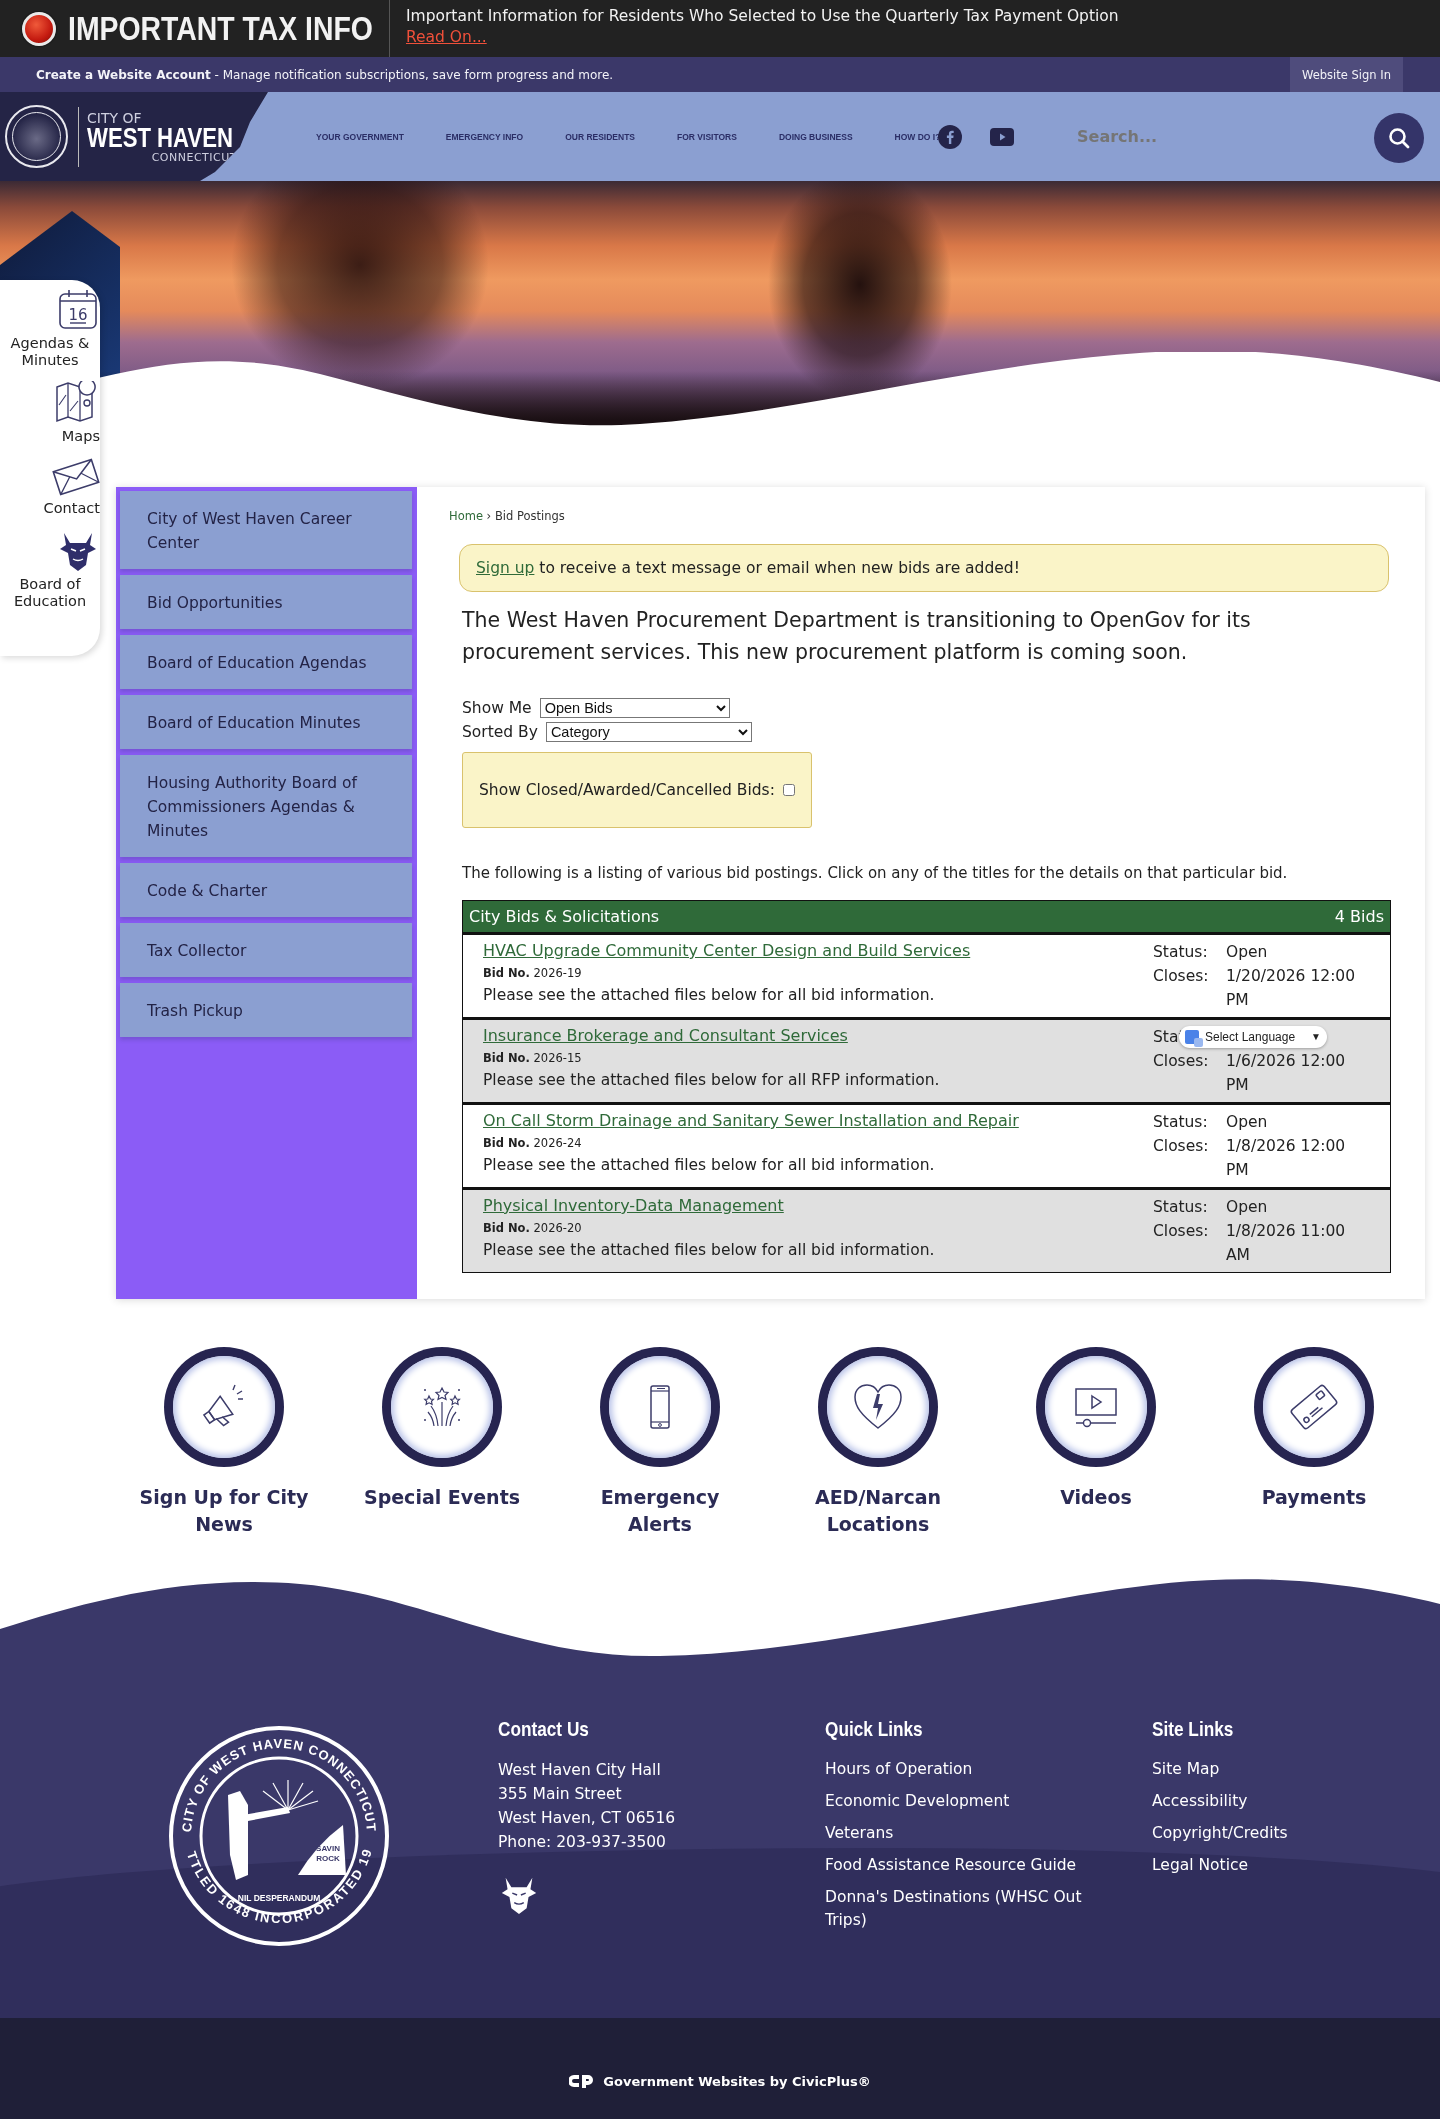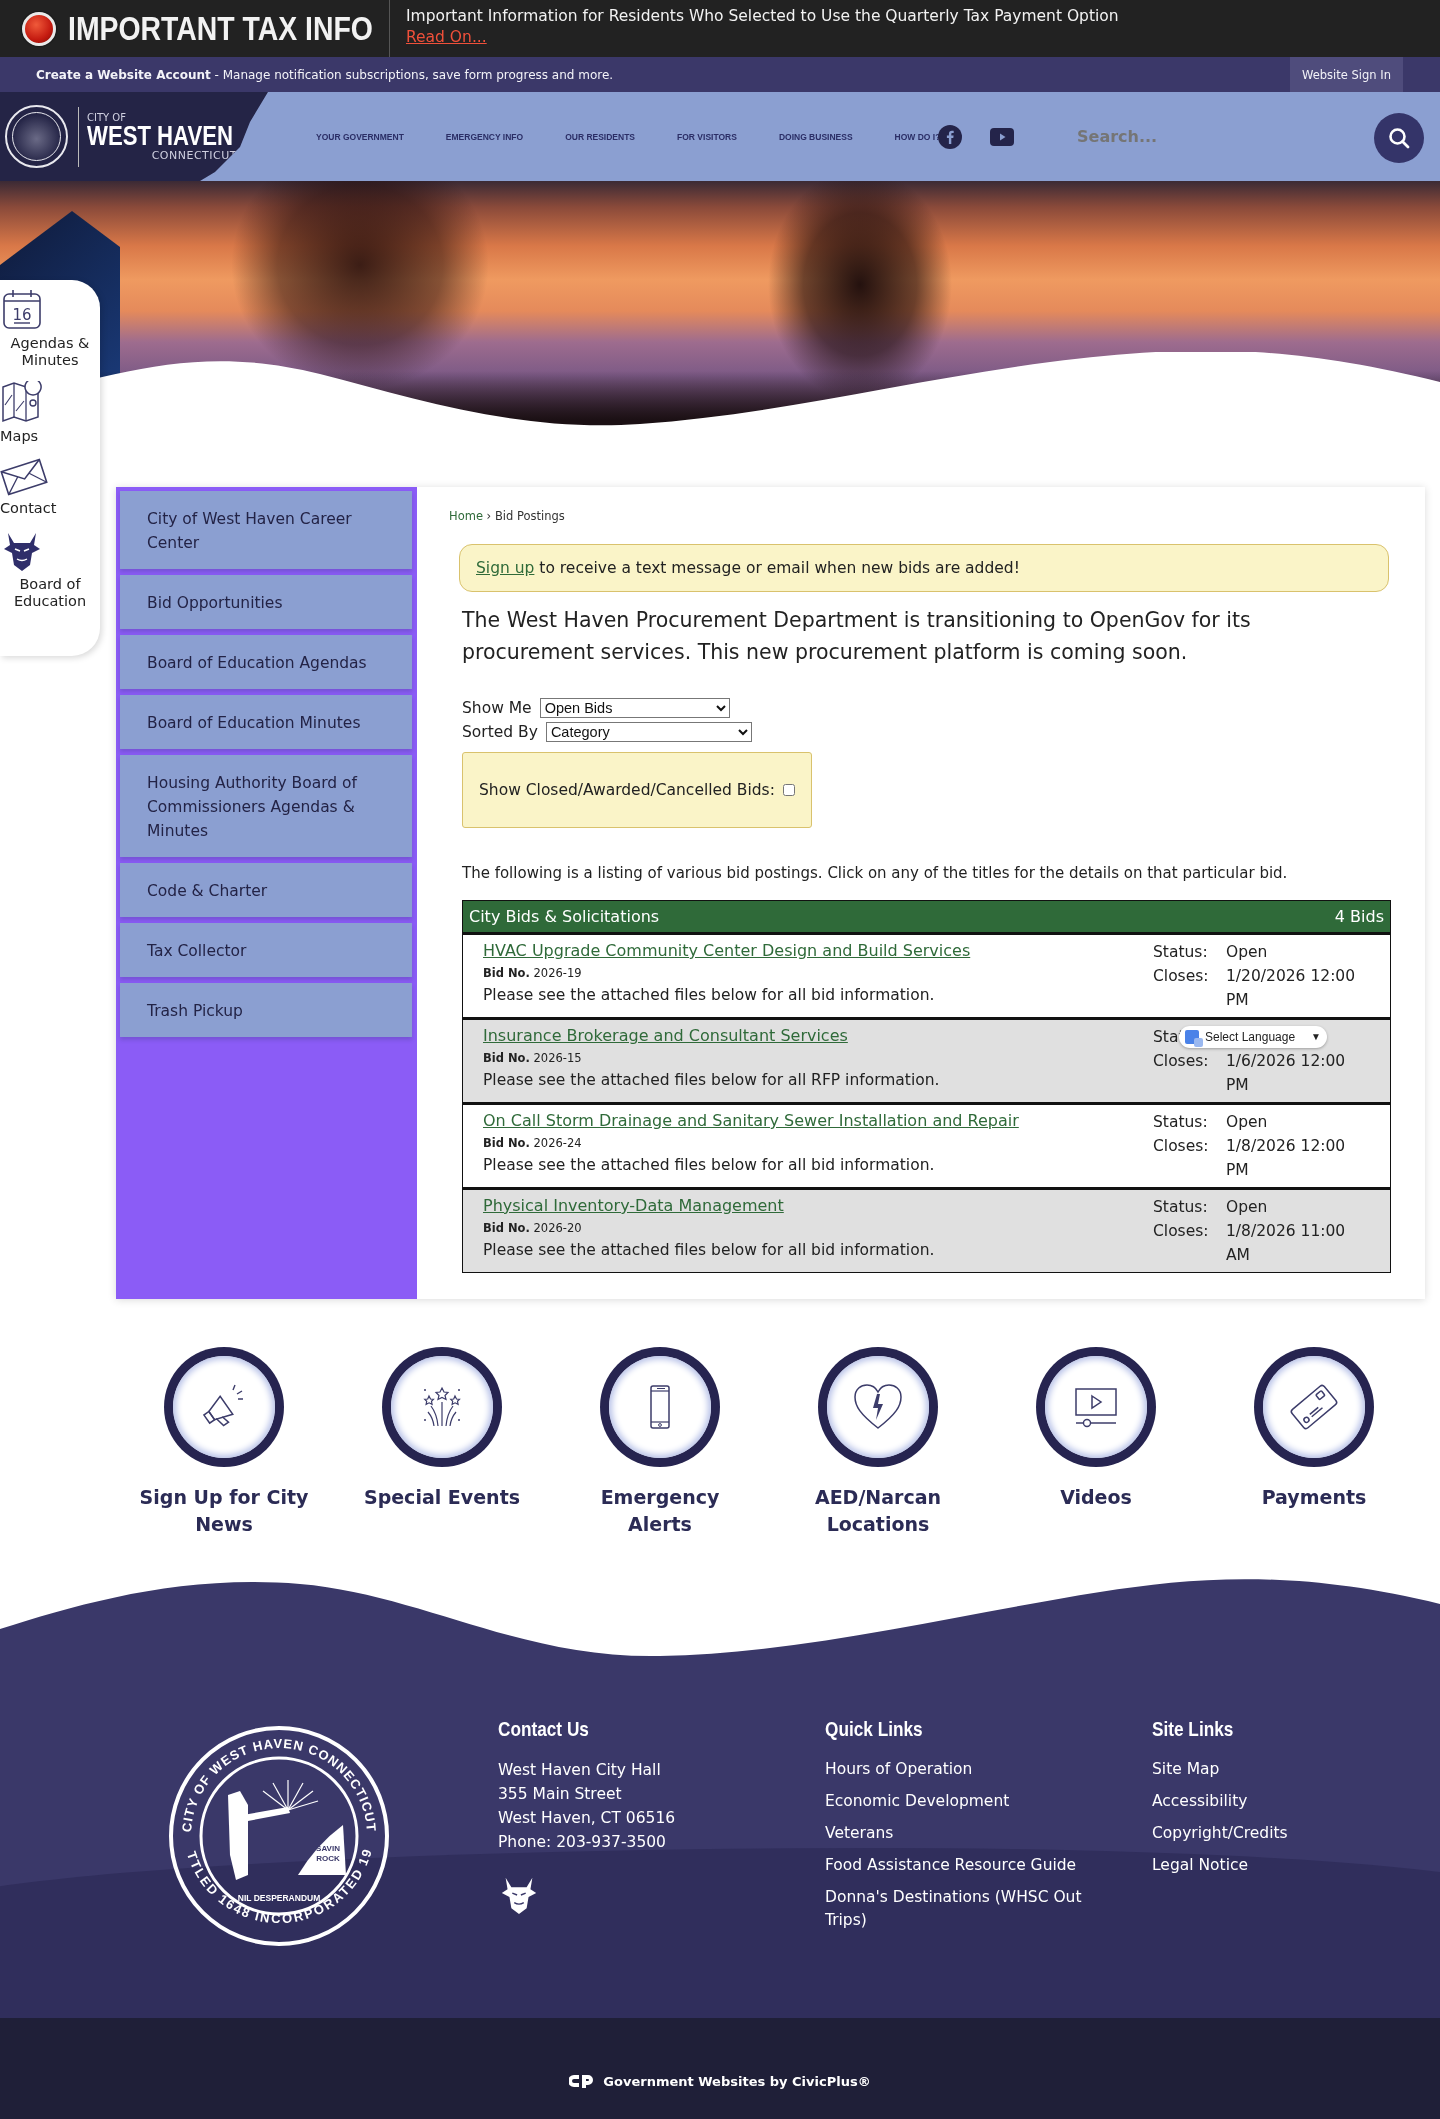--- a/index.html
+++ b/index.html
@@ -21,41 +21,41 @@
   .account-text b { font-weight: bold; }
   .signin-btn { height: 35px; width: 113px; background: #4f4c7c; color: #f2f2f8; font-size: 11.5px; display: flex; align-items: center; justify-content: center; margin-right: 37px; cursor: pointer; }
 
   
   .header { height: 89px; background: #8b9fd1; position: relative; display: flex; align-items: center; }
   .logo-area { position: absolute; left: 0; top: 0; height: 89px; width: 270px; background: #242446; clip-path: polygon(0 0, 268px 0, 250px 30px, 240px 55px, 215px 80px, 200px 89px, 0 89px); display: flex; align-items: center; padding-left: 5px; }
   .seal-small { width: 63px; height: 63px; border-radius: 50%; border: 2px solid #e8e8ee; display: flex; align-items: center; justify-content: center; }
   .seal-small .inner { width: 49px; height: 49px; border-radius: 50%; border: 1px solid #e8e8ee; background: radial-gradient(circle at 50% 55%, #6a6a86, #242446 70%); }
   .logo-divider { width: 1px; height: 60px; background: #bbb; margin: 0 8px 0 10px; }
   .logo-text { color: #fff; line-height: 1; }
-  .logo-text .city { font-size: 10px; color: #cfd0e0; }
+  .logo-text .city { font-size: 14px; color: #cfd0e0; }
   .logo-text .name { font-family: "Liberation Sans", sans-serif; font-weight: bold; font-size: 27px; transform: scaleX(0.82); transform-origin: left; letter-spacing: 0; white-space: nowrap; }
   .logo-text .state { font-size: 11px; color: #cfd0e0; text-align: right; padding-right: 28px; letter-spacing: 0.5px; }
   .nav { position: absolute; left: 316px; top: 0; height: 89px; display: flex; align-items: center; }
   .nav-item { font-family: "Liberation Sans", sans-serif; font-weight: bold; font-size: 8.5px; color: #2b2e66; letter-spacing: 0; text-transform: uppercase; margin-right: 42px; cursor: pointer; white-space: nowrap; }
   .social { position: absolute; top: 0; height: 89px; display: flex; align-items: center; }
   .search-text { position: absolute; left: 1077px; top: 0; height: 89px; display: flex; align-items: center; font-weight: bold; font-size: 16px; color: #24244a; border: none; background: transparent; }
   .search-btn { position: absolute; left: 1374px; top: 21px; width: 50px; height: 50px; border-radius: 50%; background: #343469; display: flex; align-items: center; justify-content: center; cursor: pointer; }
 
   
   .hero { height: 260px; position: relative; overflow: hidden; background:
       linear-gradient(180deg, #3b2a35 0%, #8a4a3a 10%, #d97848 25%, #ef9a60 38%, #e58a5b 50%, #9e6c8e 62%, #7c5a86 75%, #412a3a 100%); }
   .hero .house { position: absolute; left: 0; top: 30px; width: 120px; height: 180px; background: linear-gradient(135deg,#0f1a3a,#1a3a78); clip-path: polygon(0 30%, 60% 0, 100% 20%, 100% 100%, 0 100%); }
   .hero .tree1 { position: absolute; left: 230px; top: 0; width: 260px; height: 210px; background: radial-gradient(ellipse at 50% 40%, rgba(30,10,10,0.85) 0%, rgba(30,10,10,0.5) 45%, transparent 70%); }
   .hero .tree2 { position: absolute; left: 760px; top: 0; width: 200px; height: 230px; background: radial-gradient(ellipse at 50% 45%, rgba(25,10,10,0.95) 0%, rgba(25,10,10,0.6) 40%, transparent 65%); }
   .hero .shore { position: absolute; left: 0; bottom: 0; width: 100%; height: 70px; background: linear-gradient(180deg, transparent, #1b1014 70%); }
   .hero-wave { position: absolute; left: 0; bottom: -1px; width: 1440px; height: 90px; }
 
   
   .quick-tab { position: absolute; left: 0; top: 280px; width: 100px; height: 376px; background: #fff; border-radius: 0 28px 28px 0; box-shadow: 2px 2px 6px rgba(0,0,0,0.15); z-index: 5; padding-top: 8px; }
-  .qt-item { display: flex; flex-direction: column; align-items: flex-start; margin-bottom: 12px; cursor: pointer; }
+  .qt-item { display: flex; flex-direction: column; align-items: flex-end; margin-bottom: 12px; cursor: pointer; }
   .qt-item svg { display: block; }
   .qt-label { font-size: 14.5px; color: #232323; text-align: center; line-height: 17px; margin-top: 3px; }
 
   
   .content-wrap { position: relative; margin: 46px 15px 0 116px; background: #fff; box-shadow: 0 1px 8px rgba(0,0,0,0.15); display: flex; min-height: 797px; }
   .side-nav { width: 301px; background: #8b5cf6; padding: 4px 0 0 4px; }
   .side-item { background: #8b9fd1; margin: 0 0 6px 0; padding: 16px 22px 14px 27px; font-size: 15.5px; line-height: 24px; color: #232346; box-shadow: 0 3px 4px rgba(40,50,100,0.22); width: 292px; cursor: pointer; }
   .main { flex: 1; padding: 22px 32px 26px 32px; }
   .breadcrumb { font-size: 11.5px; color: #333; margin-bottom: 21px; }
   .breadcrumb .home { color: #2f6a39; text-decoration: none; }

